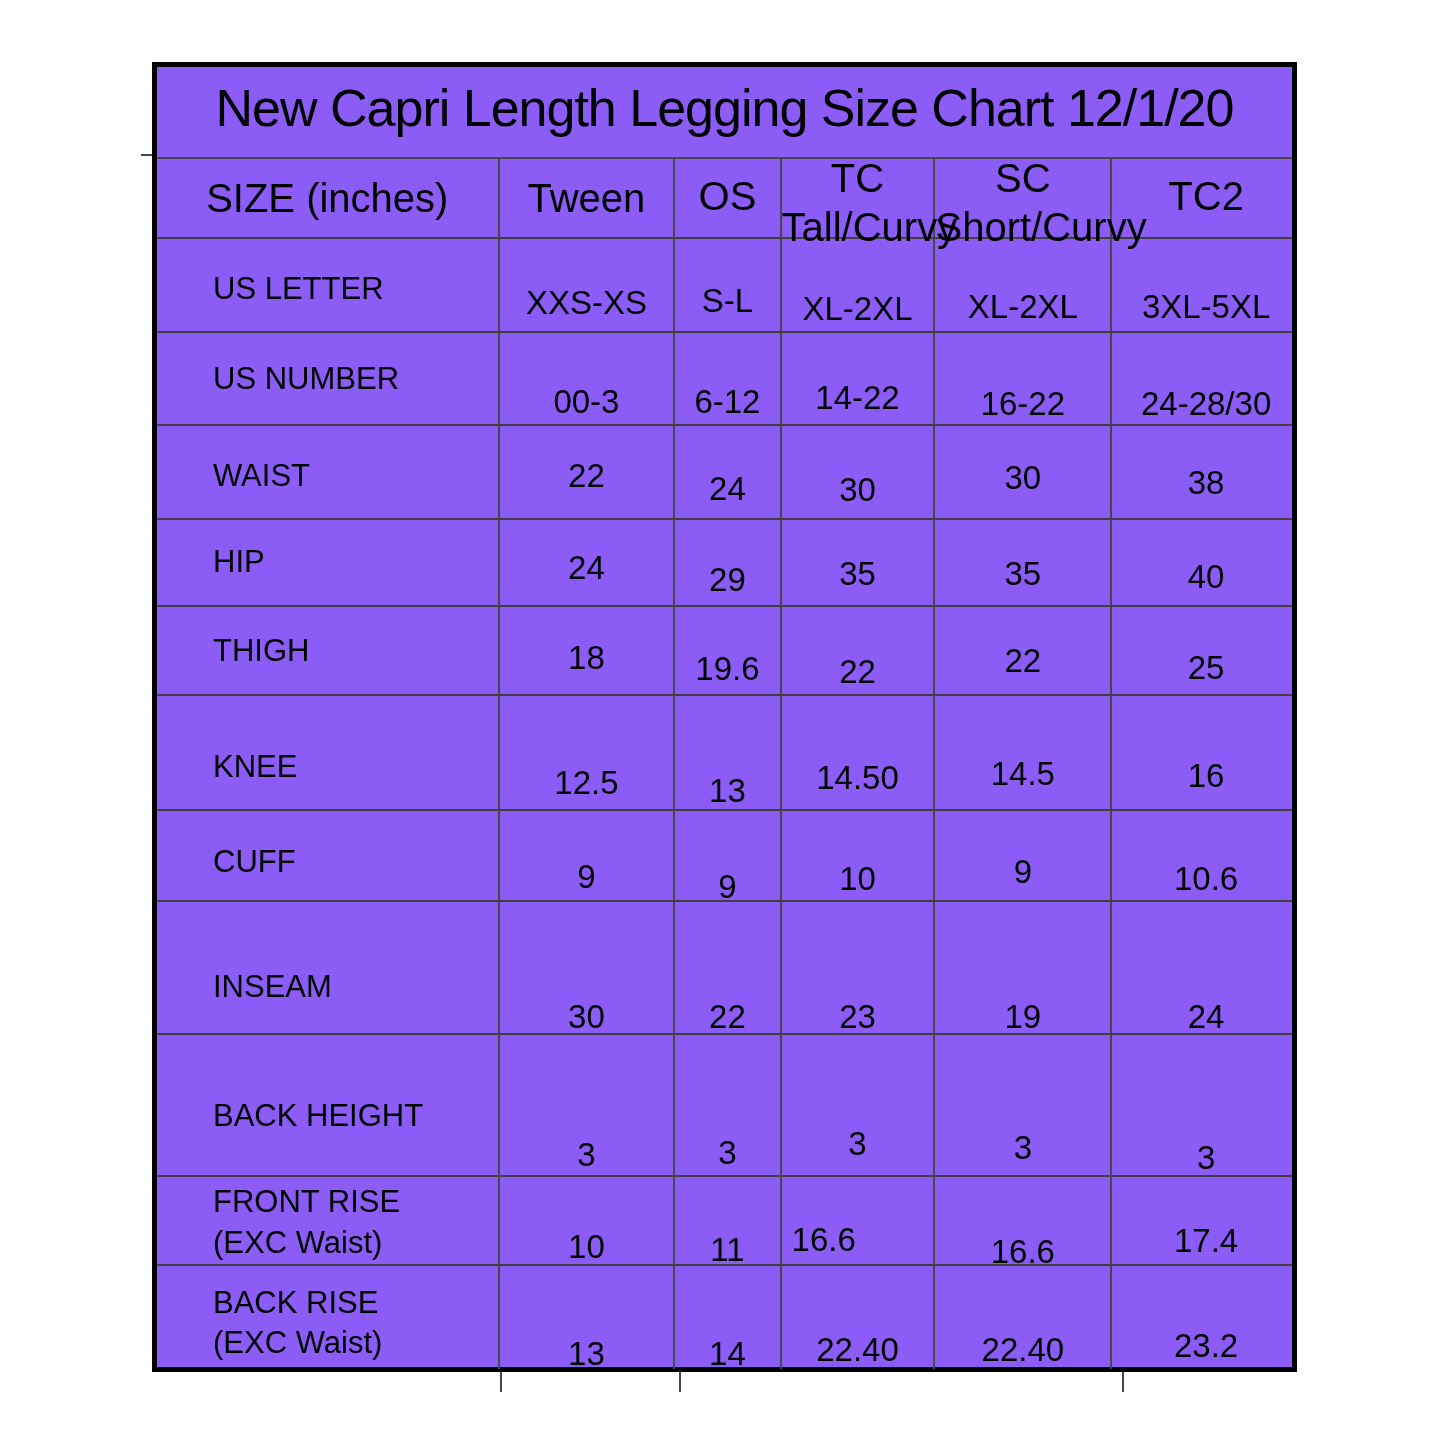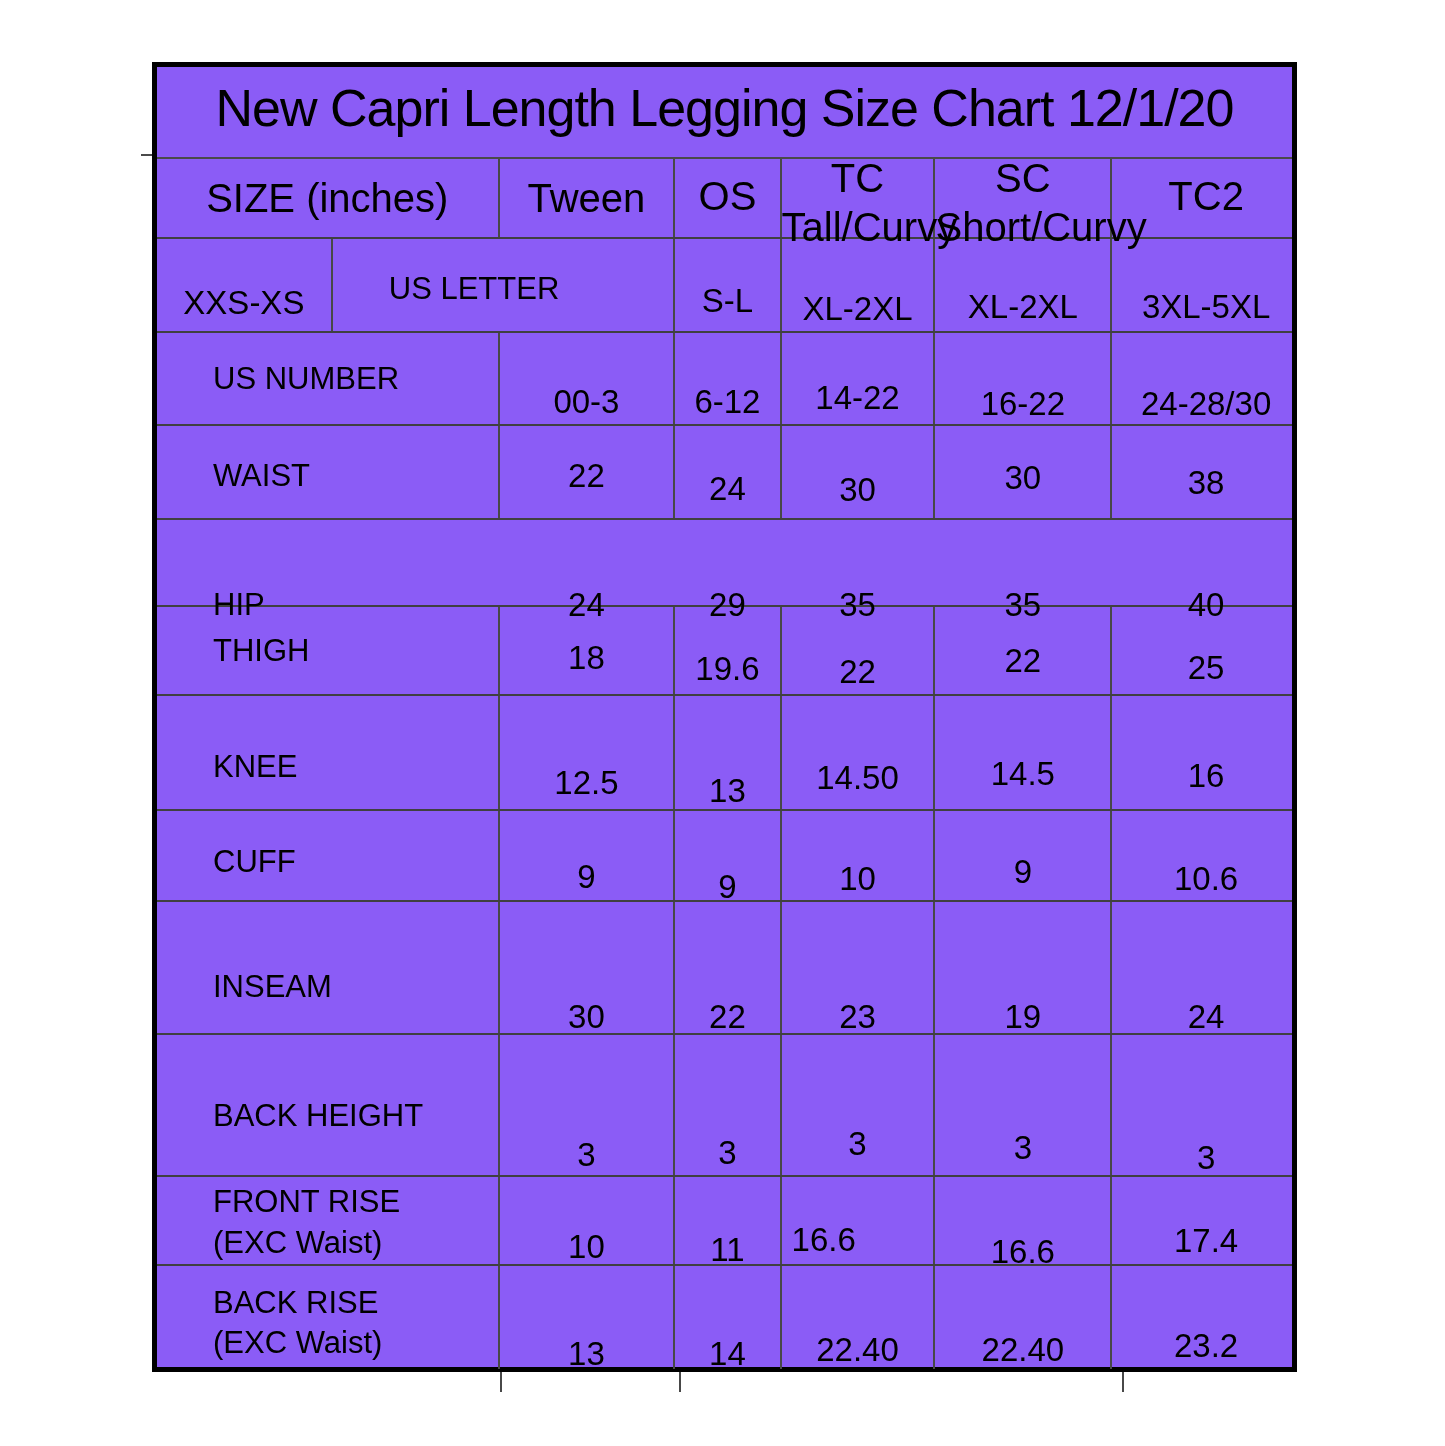--- a/index.html
+++ b/index.html
@@ -52,21 +52,21 @@
   .c1 { width: 177px; }
   .c2 { width: 107px; }
   .c3 { width: 155px; }
   .c4 { width: 178px; }
   .c5 { width: 173px; }
   
   .rh  { height: 80px; }
   .r0  { height: 94px; }
   .r1  { height: 93px; }
   .r2  { height: 94px; }
-  .r3  { height: 87px; align-items: flex-end; }
+  .r3  { height: 87px; }
   .r4  { height: 89px; }
   .r5  { height: 115px; }
   .r6  { height: 91px; }
   .r7  { height: 133px; }
   .r8  { height: 142px; }
   .r9  { height: 89px; }
   .r10 { height: 103px; }
   .val {
     position: absolute;
     left: 0; right: 0;
@@ -127,25 +127,25 @@
     <div class="cell c4">
         <span class="val hdr" style="top:57%">SC
 Short/Curvy</span>
       </div>
     <div class="cell c5 cend">
         <span class="val hdr" style="top:48%">TC2</span>
       </div>
   </div>
 
   <div class="row r0">
+    <div class="cell c0">
+        <span class="lab" style="top:54%">US LETTER</span>
+      </div>
     <div class="cell c1">
         <span class="val" style="top:70%">XXS-XS</span>
-      </div>
-    <div class="cell c0">
-        <span class="lab" style="top:54%">US LETTER</span>
       </div>
     <div class="cell c2">
         <span class="val" style="top:67%">S-L</span>
       </div>
     <div class="cell c3">
         <span class="val" style="top:76%">XL-2XL</span>
       </div>
     <div class="cell c4">
         <span class="val" style="top:74%">XL-2XL</span>
       </div>

